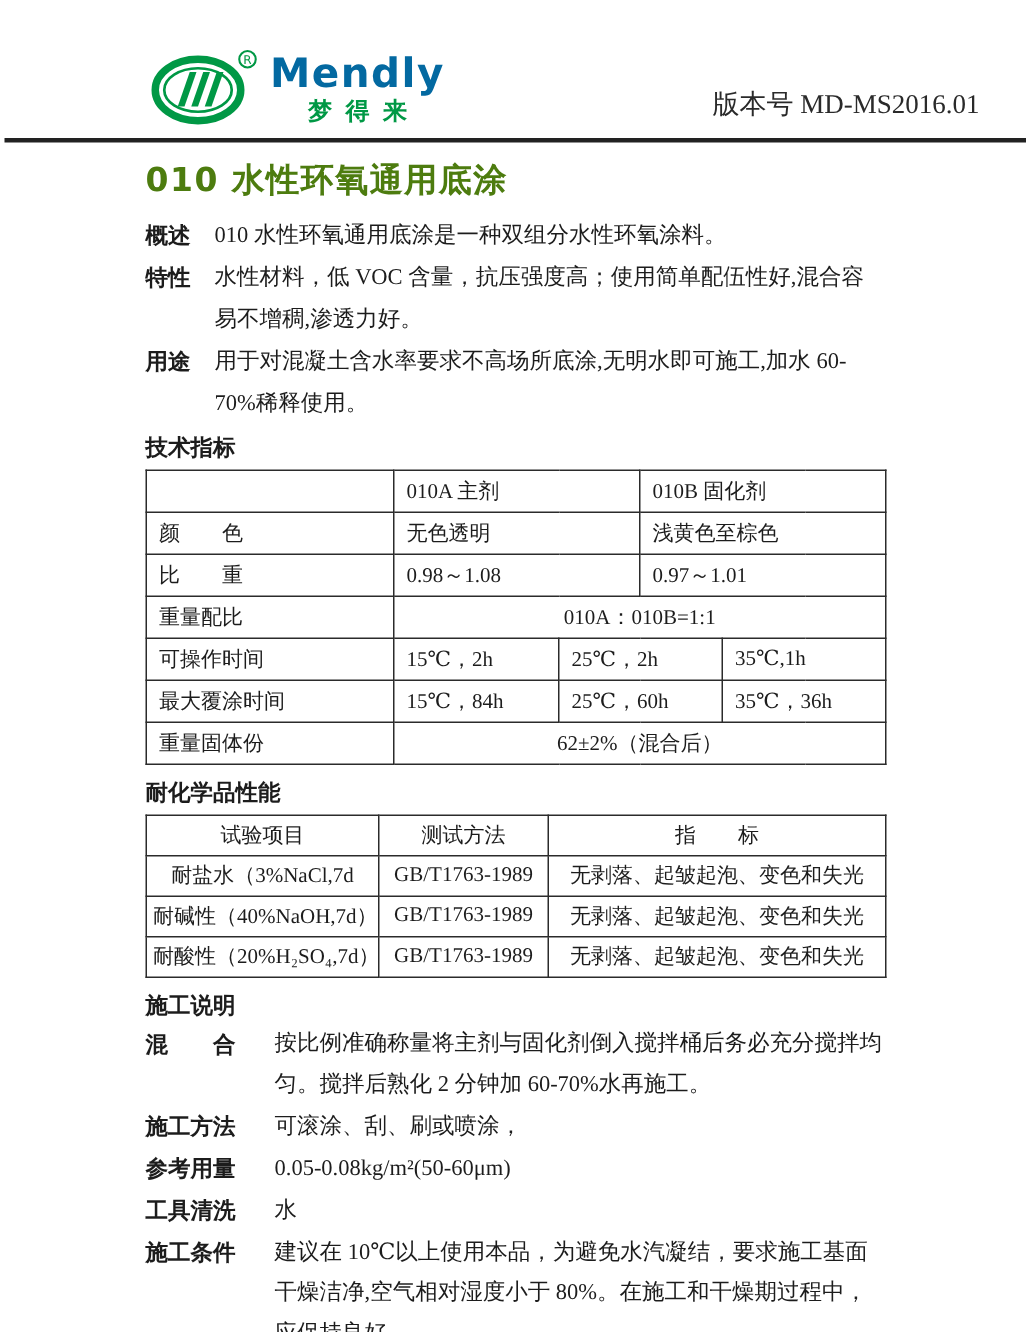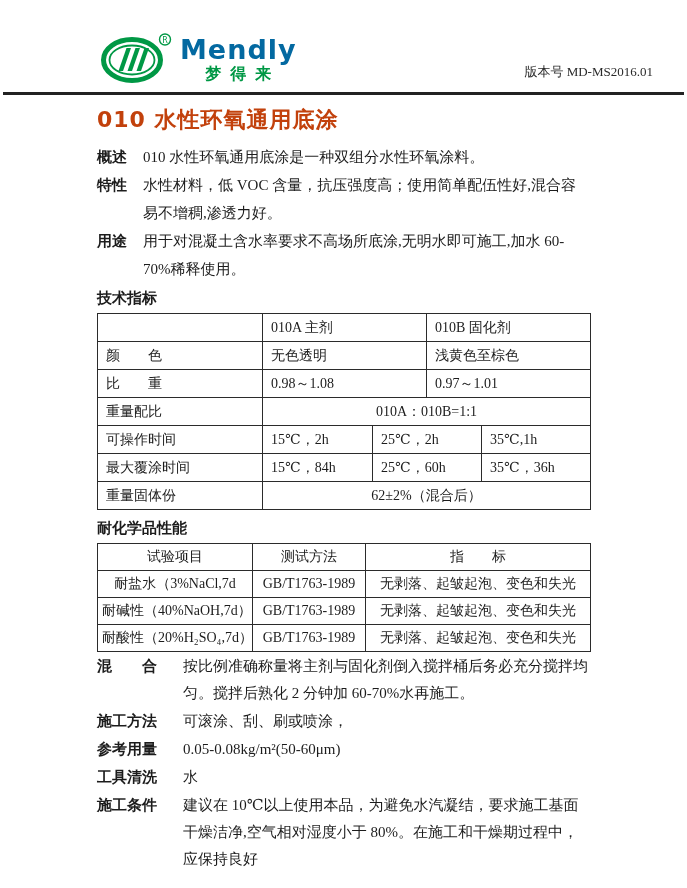--- a/index.html
+++ b/index.html
@@ -20,29 +20,29 @@
   .wordmark{display:flex;flex-direction:column;align-items:center;line-height:1;margin-top:6px;}
   .brand{
     font-family:"DejaVu Sans","Liberation Sans",sans-serif;
     font-weight:bold;font-size:27px;color:#0369a1;letter-spacing:1px;
   }
   .brand-cn{
     font-family:"DejaVu Sans","Liberation Sans",sans-serif;
     font-weight:bold;font-size:16px;color:#009845;letter-spacing:9px;
     margin-top:3px;padding-left:9px;
   }
-  .version{font-size:13px;color:#2a2a2a;padding-bottom:6px;white-space:nowrap;}
+  .version{font-size:18px;color:#2a2a2a;padding-bottom:6px;white-space:nowrap;}
   .header-rule{border:none;border-top:3px solid #222;margin:0 3px;}
 
   
   .content{padding:0 97px;width:493px;}
 
   .page-title{
     font-family:"DejaVu Sans","Liberation Sans",sans-serif;
-    font-weight:bold;font-size:22px;color:#c2410c;
+    font-weight:bold;font-size:22px;color:#4d7c0f;
     margin:10px 0 8px 0;letter-spacing:1px;
   }
 
   .sec-row{display:flex;font-size:15px;line-height:28px;}
   .sec-label{
     width:46px;flex:0 0 46px;
     font-family:"DejaVu Sans","Liberation Sans",sans-serif;
     font-weight:bold;font-size:15px;
   }
   .sec-text{flex:1;}
@@ -191,20 +191,21 @@
           <td>无剥落、起皱起泡、变色和失光</td>
         </tr>
         <tr>
           <td>耐酸性（20%H₂SO₄,7d）</td>
           <td>GB/T1763-1989</td>
           <td>无剥落、起皱起泡、变色和失光</td>
         </tr>
       </tbody>
     </table>
 
+    <div class="block-heading mt6">施工说明</div>
 
     <div class="app-row">
       <div class="app-label">混　　合</div>
       <div class="app-text">按比例准确称量将主剂与固化剂倒入搅拌桶后务必充分搅拌均匀。搅拌后熟化 2 分钟加 60-70%水再施工。</div>
     </div>
     <div class="app-row">
       <div class="app-label">施工方法</div>
       <div class="app-text">可滚涂、刮、刷或喷涂，</div>
     </div>
     <div class="app-row">

